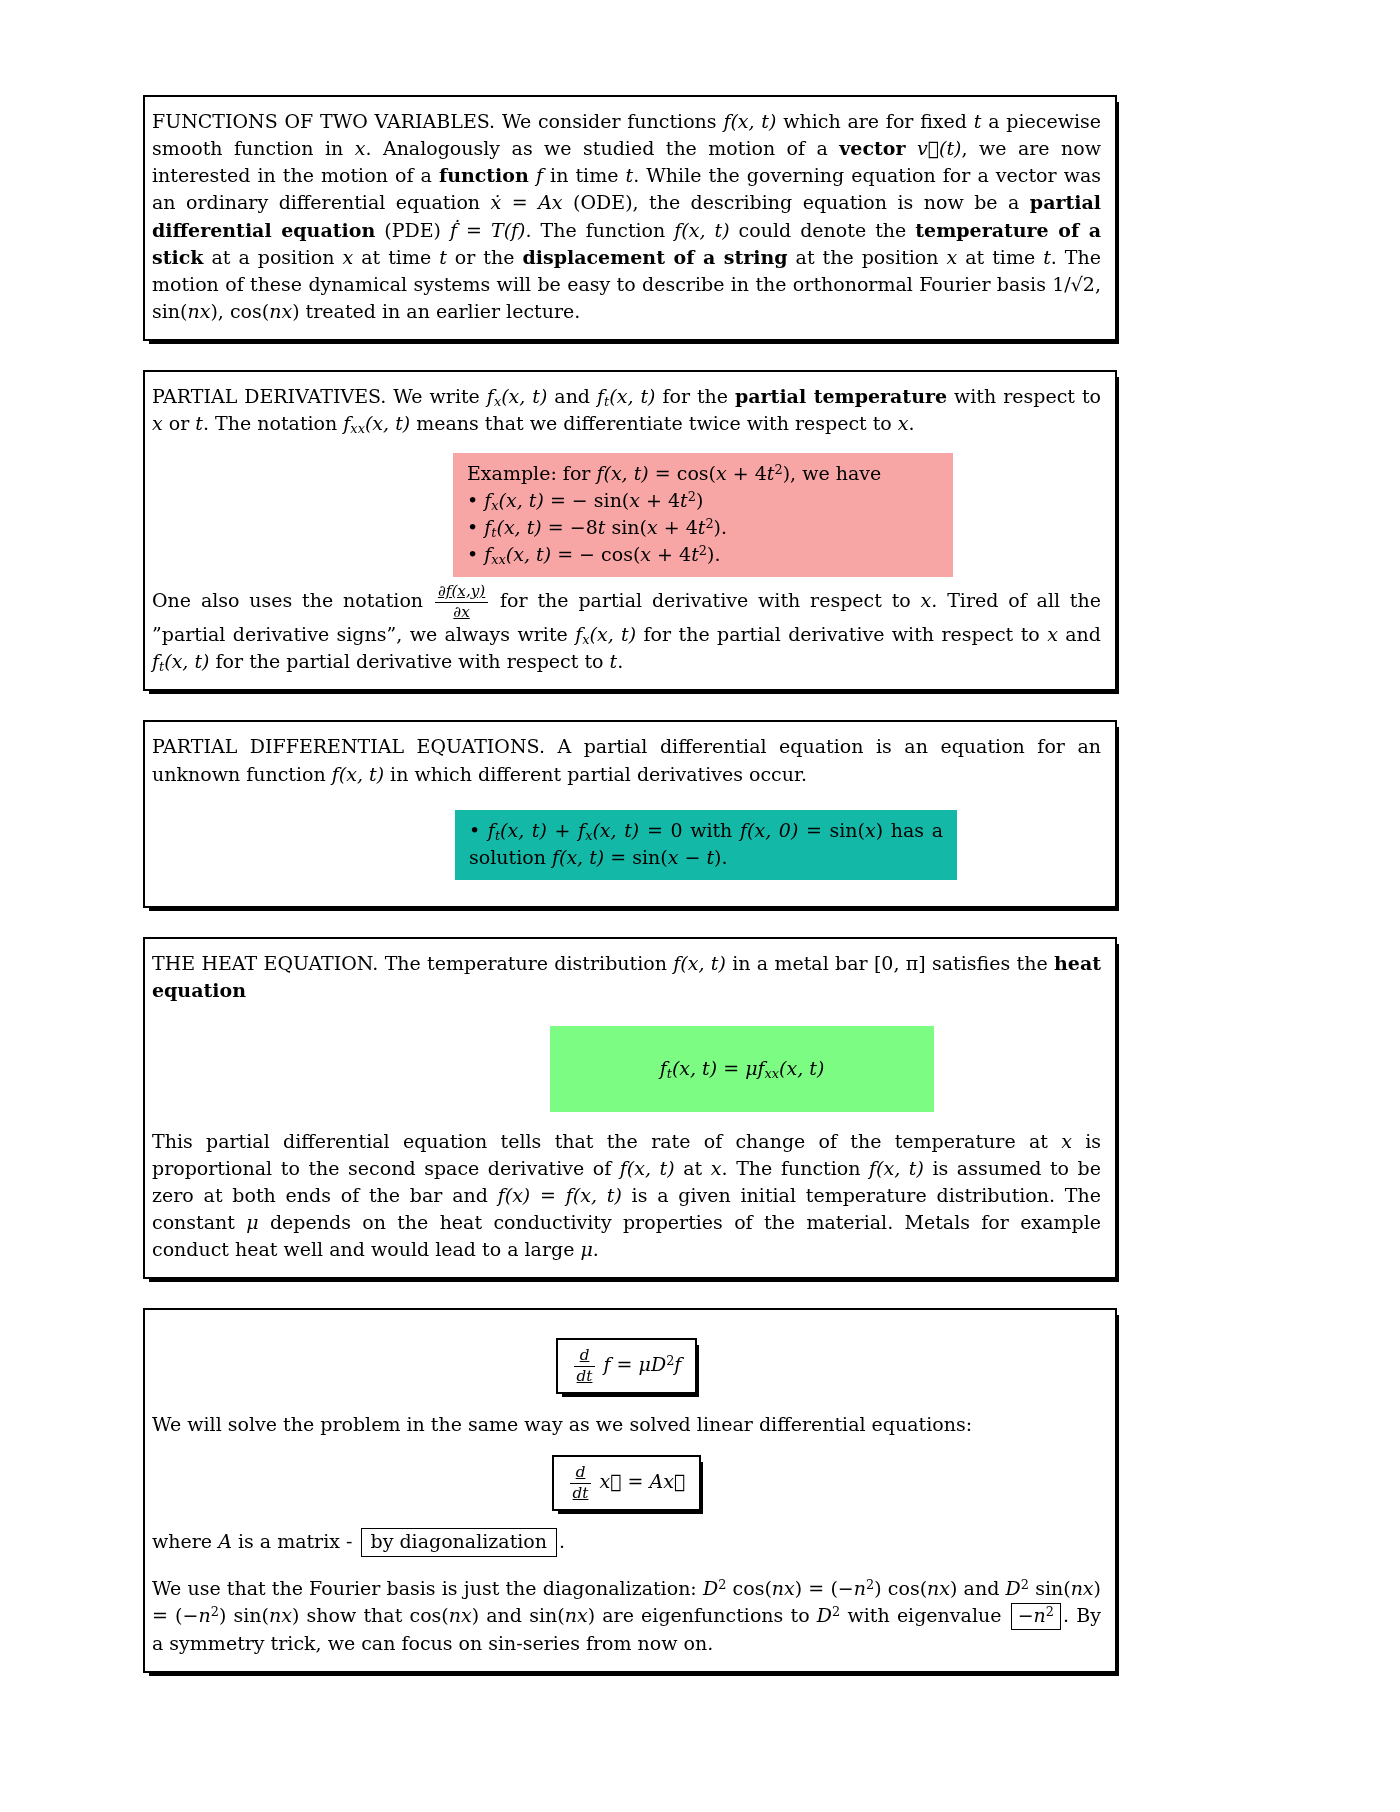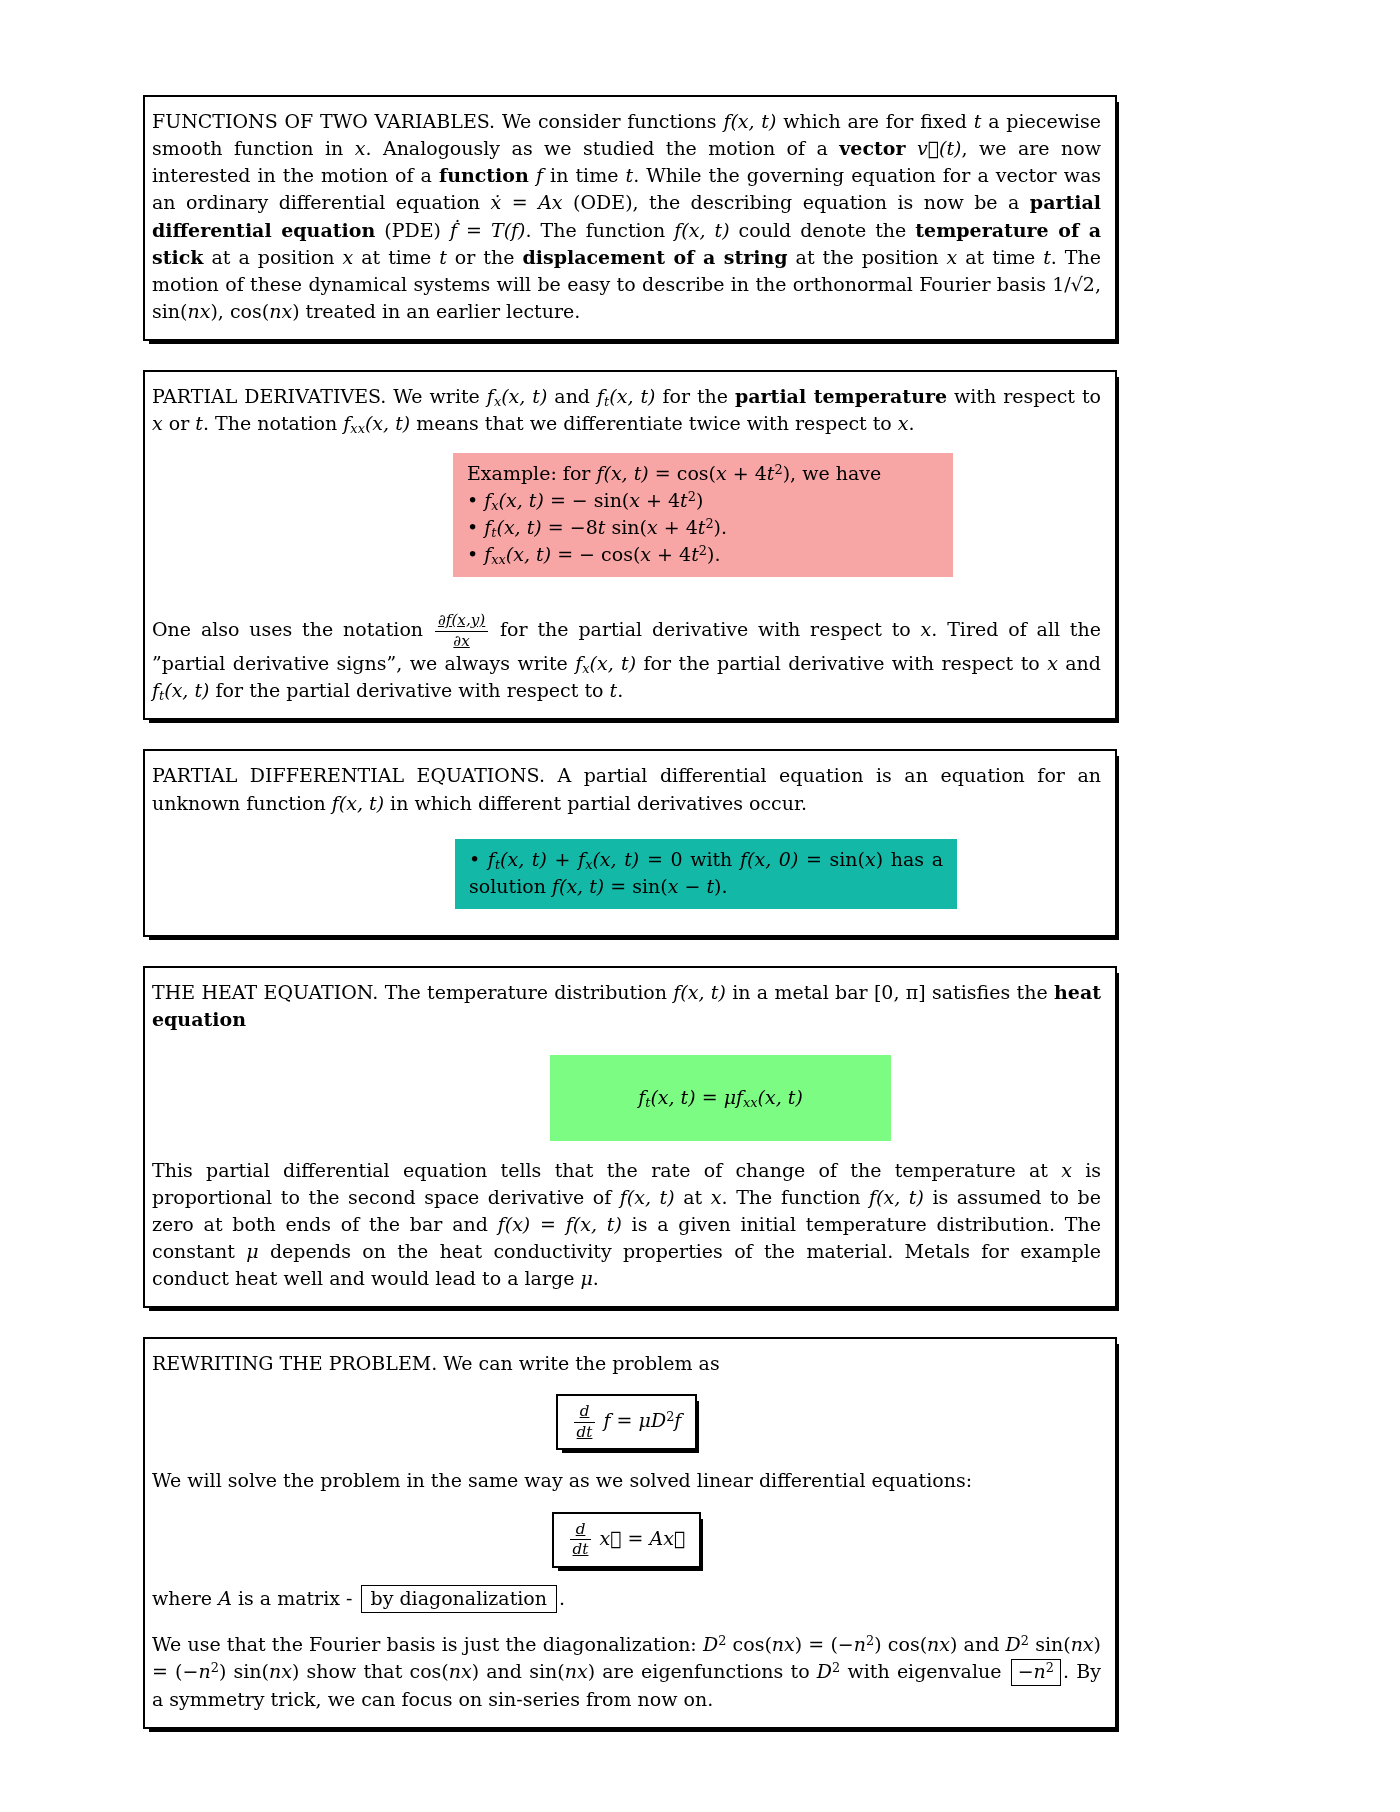--- a/index.html
+++ b/index.html
@@ -24,24 +24,24 @@
     margin-top:29px;
     padding:11px 14px 14px 7px;
     font-size:19px; line-height:1.43;
   }
   p { margin:0; }
   .just { text-align:justify; }
   .mt { margin-top:18px; }
 
   .hl { padding:7px 14px 9px 14px; }
   .hl > div { margin:0; }
-  .pink1 { width:472px; margin:15px 0 35px 301px; }
+  .pink1 { width:472px; margin:15px 0 6px 301px; }
   .pink2 { width:474px; margin:22px 0 12px 303px; }
   .greenbox {
-    width:341px; margin:22px 0 16px 398px;
+    width:384px; margin:22px 0 16px 398px;
     padding:29px 0; text-align:center;
   }
 
   .frac {
     display:inline-block; vertical-align:middle;
     text-align:center; font-size:0.8em; line-height:1.15;
     margin:0 2px;
     text-decoration:underline;
   }
   .frac .num { display:block; border-bottom:1.5px solid #000; padding:0 3px 1px 3px; }
@@ -95,21 +95,20 @@
 
   <section class="box shadowed">
     <p class="just">THE HEAT EQUATION. The temperature distribution <i>f(x, t)</i> in a metal bar [0, π] satisfies the <b>heat equation</b></p>
     <div class="hl greenbox" style="background: rgb(125, 252, 131);">
       <span><i>f<sub>t</sub>(x, t)</i> = <i>μf<sub>xx</sub>(x, t)</i></span>
     </div>
     <p class="just">This partial differential equation tells that the rate of change of the temperature at <i>x</i> is proportional to the second space derivative of <i>f(x, t)</i> at <i>x</i>. The function <i>f(x, t)</i> is assumed to be zero at both ends of the bar and <i>f(x)</i> = <i>f(x, t)</i> is a given initial temperature distribution. The constant <i>μ</i> depends on the heat conductivity properties of the material. Metals for example conduct heat well and would lead to a large <i>μ</i>.</p>
   </section>
 
   <section class="box shadowed">
-    <p>REWRITING THE PROBLEM. We can write the problem as</p>
     <div class="eqline">
       <span class="eqbox shadowed"><span class="frac"><span class="num"><i>d</i></span><span class="den"><i>dt</i></span></span><span> <i>f</i> = <i>μD</i><sup>2</sup><i>f</i></span></span>
     </div>
     <p>We will solve the problem in the same way as we solved linear differential equations:</p>
     <div class="eqline">
       <span class="eqbox shadowed"><span class="frac"><span class="num"><i>d</i></span><span class="den"><i>dt</i></span></span><span> <i>x⃗</i> = <i>Ax⃗</i></span></span>
     </div>
     <p><span>where <i>A</i> is a matrix - </span><span class="inlinebox">by diagonalization</span><span>.</span></p>
     <p class="just mt"><span>We use that the Fourier basis is just the diagonalization:  <i>D</i><sup>2</sup> cos(<i>nx</i>) = (−<i>n</i><sup>2</sup>) cos(<i>nx</i>) and <i>D</i><sup>2</sup> sin(<i>nx</i>) = (−<i>n</i><sup>2</sup>) sin(<i>nx</i>) show that cos(<i>nx</i>) and sin(<i>nx</i>) are eigenfunctions to <i>D</i><sup>2</sup> with eigenvalue </span><span class="inlinebox small">−<i>n</i><sup>2</sup></span><span>. By a symmetry trick, we can focus on sin-series from now on.</span></p>
   </section>

